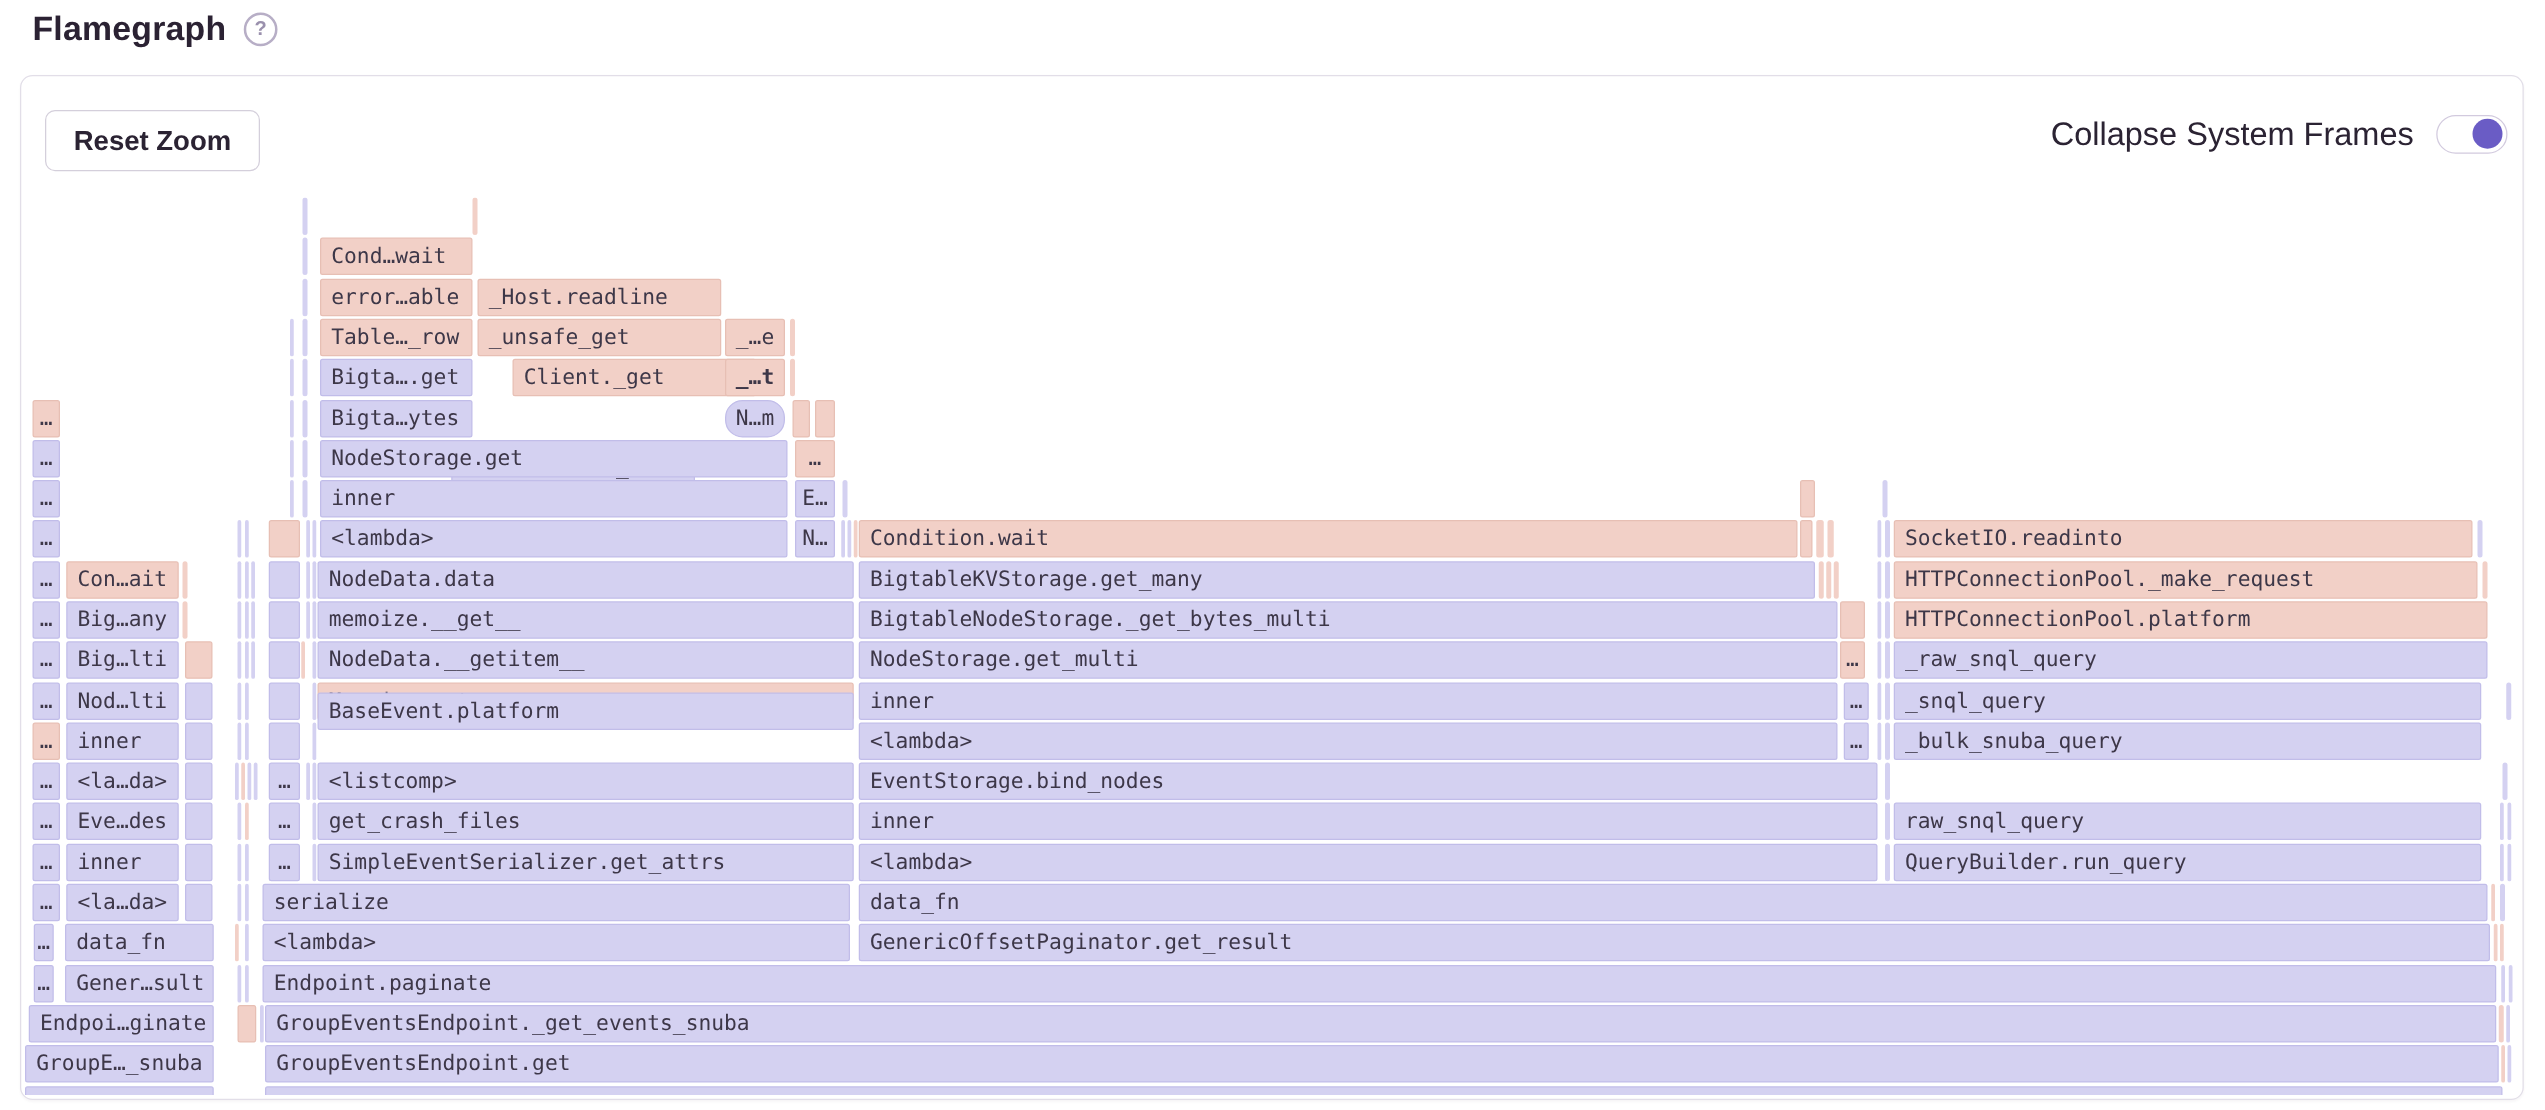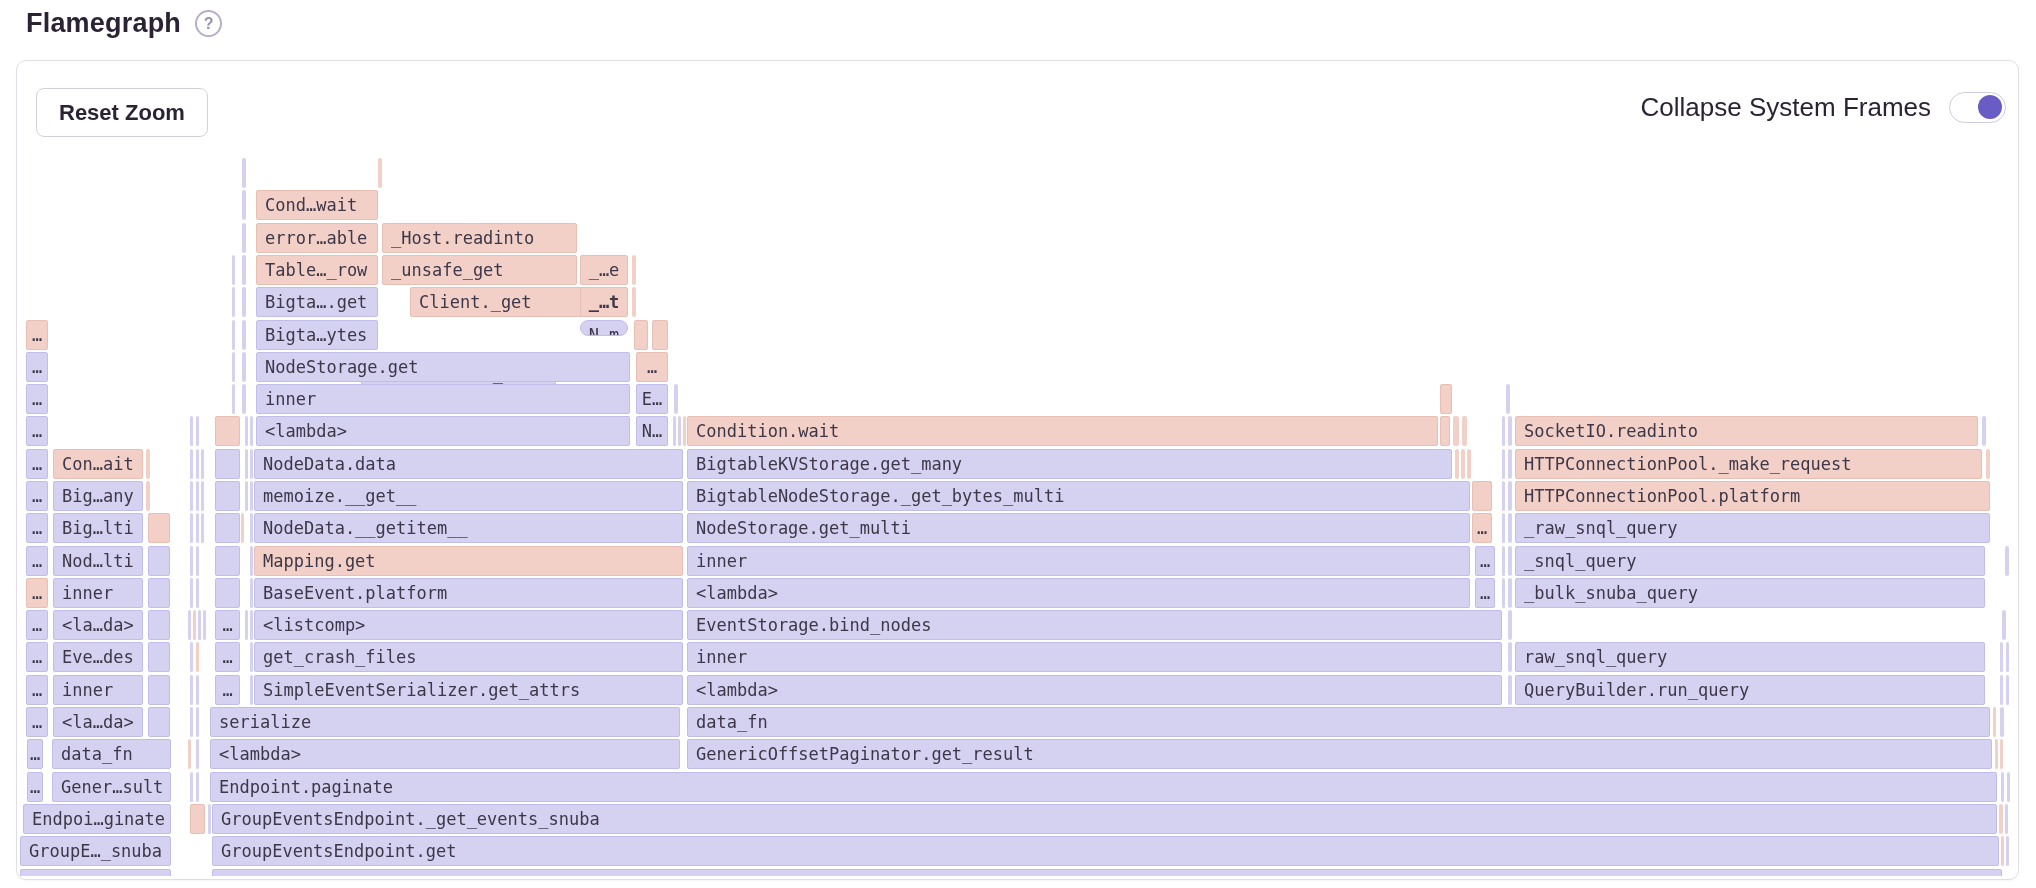--- a/index.html
+++ b/index.html
@@ -80,39 +80,39 @@
   </span>
 </div>
 
 <div id="flame">
     <div class="frame sys thin" style="left: 222px; top: 0px; width: 4px; height: 30px;"></div>
     <div class="frame app thin" style="left: 358px; top: 0px; width: 4px; height: 30px;"></div>
     <div class="frame sys thin" style="left: 222px; top: 32px; width: 4px; height: 30px;"></div>
     <div class="frame app" style="left: 236px; top: 32px; width: 122px; height: 30px;">Cond…wait</div>
     <div class="frame sys thin" style="left: 222px; top: 65px; width: 4px; height: 30px;"></div>
     <div class="frame app" style="left: 236px; top: 65px; width: 122px; height: 30px;">error…able</div>
-    <div class="frame app" style="left: 362px; top: 65px; width: 195px; height: 30px;">_Host.readinto</div>
+    <div class="frame app" style="left: 362px; top: 65px; width: 195px; height: 30px;">_Host.readline</div>
     <div class="frame sys thin" style="left: 212px; top: 97px; width: 3px; height: 30px;"></div>
     <div class="frame sys thin" style="left: 222px; top: 97px; width: 4px; height: 30px;"></div>
     <div class="frame app" style="left: 236px; top: 97px; width: 122px; height: 30px;">Table…_row</div>
     <div class="frame app" style="left: 362px; top: 97px; width: 195px; height: 30px;">_unsafe_get</div>
     <div class="frame app center" style="left: 560px; top: 97px; width: 48px; height: 30px;">_…e</div>
     <div class="frame app thin" style="left: 612px; top: 97px; width: 4px; height: 30px;"></div>
     <div class="frame sys thin" style="left: 212px; top: 129px; width: 3px; height: 30px;"></div>
     <div class="frame sys thin" style="left: 222px; top: 129px; width: 4px; height: 30px;"></div>
     <div class="frame sys" style="left: 236px; top: 129px; width: 122px; height: 30px;">Bigta….get</div>
     <div class="frame app" style="left: 362px; top: 129px; width: 195px; height: 30px; margin-left: 28px;">Client._get</div>
     <div class="frame app center" style="left: 560px; top: 129px; width: 48px; height: 30px; font-weight: bold;">_…t</div>
     <div class="frame app thin" style="left: 612px; top: 129px; width: 4px; height: 30px;"></div>
     <div class="frame app center" style="left: 6px; top: 162px; width: 22px; height: 30px;">…</div>
     <div class="frame sys thin" style="left: 212px; top: 162px; width: 3px; height: 30px;"></div>
     <div class="frame sys thin" style="left: 222px; top: 162px; width: 4px; height: 30px;"></div>
     <div class="frame sys" style="left: 236px; top: 162px; width: 122px; height: 30px;">Bigta…ytes</div>
     <div class="frame sys" style="left: 341px; top: 162px; width: 195px; height: 30px; margin-top: 39px;">NodeStor…che_item</div>
-    <div class="frame sys center" style="left: 560px; top: 162px; width: 48px; height: 16px; border-radius: 14px;">N…m</div>
+    <div class="frame sys center" style="left: 560px; top: 162px; width: 48px; height: 30px; border-radius: 14px;">N…m</div>
     <div class="frame app" style="left: 614px; top: 162px; width: 14px; height: 30px;"></div>
     <div class="frame app" style="left: 632px; top: 162px; width: 16px; height: 30px;"></div>
     <div class="frame sys center" style="left: 6px; top: 194px; width: 22px; height: 30px;">…</div>
     <div class="frame sys thin" style="left: 212px; top: 194px; width: 3px; height: 30px;"></div>
     <div class="frame sys thin" style="left: 222px; top: 194px; width: 4px; height: 30px;"></div>
     <div class="frame sys" style="left: 236px; top: 194px; width: 374px; height: 30px;">NodeStorage.get</div>
     <div class="frame app center" style="left: 616px; top: 194px; width: 32px; height: 30px;">…</div>
     <div class="frame sys center" style="left: 6px; top: 226px; width: 22px; height: 30px;">…</div>
     <div class="frame sys thin" style="left: 212px; top: 226px; width: 3px; height: 30px;"></div>
     <div class="frame sys thin" style="left: 222px; top: 226px; width: 4px; height: 30px;"></div>
@@ -202,21 +202,21 @@
     <div class="frame sys thin" style="left: 1488px; top: 388px; width: 4px; height: 30px;"></div>
     <div class="frame sys" style="left: 1495px; top: 388px; width: 470px; height: 30px;">_snql_query</div>
     <div class="frame sys thin" style="left: 1985px; top: 388px; width: 4px; height: 30px;"></div>
     <div class="frame app center" style="left: 6px; top: 420px; width: 22px; height: 30px;">…</div>
     <div class="frame sys" style="left: 33px; top: 420px; width: 90px; height: 30px;">inner</div>
     <div class="frame sys" style="left: 128px; top: 420px; width: 22px; height: 30px;"></div>
     <div class="frame sys thin" style="left: 170px; top: 420px; width: 3px; height: 30px;"></div>
     <div class="frame sys thin" style="left: 176px; top: 420px; width: 3px; height: 30px;"></div>
     <div class="frame sys" style="left: 195px; top: 420px; width: 25px; height: 30px;"></div>
     <div class="frame sys thin" style="left: 230px; top: 420px; width: 3px; height: 30px;"></div>
-    <div class="frame sys" style="left: 234px; top: 420px; width: 429px; height: 30px;">BaseEvent.platform</div>
+    <div class="frame sys" style="left: 234px; top: 396px; width: 429px; height: 30px;">BaseEvent.platform</div>
     <div class="frame sys" style="left: 667px; top: 420px; width: 783px; height: 30px;">&lt;lambda&gt;</div>
     <div class="frame sys center" style="left: 1455px; top: 420px; width: 20px; height: 30px;">…</div>
     <div class="frame sys thin" style="left: 1482px; top: 420px; width: 3px; height: 30px;"></div>
     <div class="frame sys thin" style="left: 1488px; top: 420px; width: 4px; height: 30px;"></div>
     <div class="frame sys" style="left: 1495px; top: 420px; width: 470px; height: 30px;">_bulk_snuba_query</div>
     <div class="frame sys center" style="left: 6px; top: 452px; width: 22px; height: 30px;">…</div>
     <div class="frame sys" style="left: 33px; top: 452px; width: 90px; height: 30px;">&lt;la…da&gt;</div>
     <div class="frame sys" style="left: 128px; top: 452px; width: 22px; height: 30px;"></div>
     <div class="frame sys thin" style="left: 168px; top: 452px; width: 3px; height: 30px;"></div>
     <div class="frame app thin" style="left: 173px; top: 452px; width: 3px; height: 30px;"></div>

